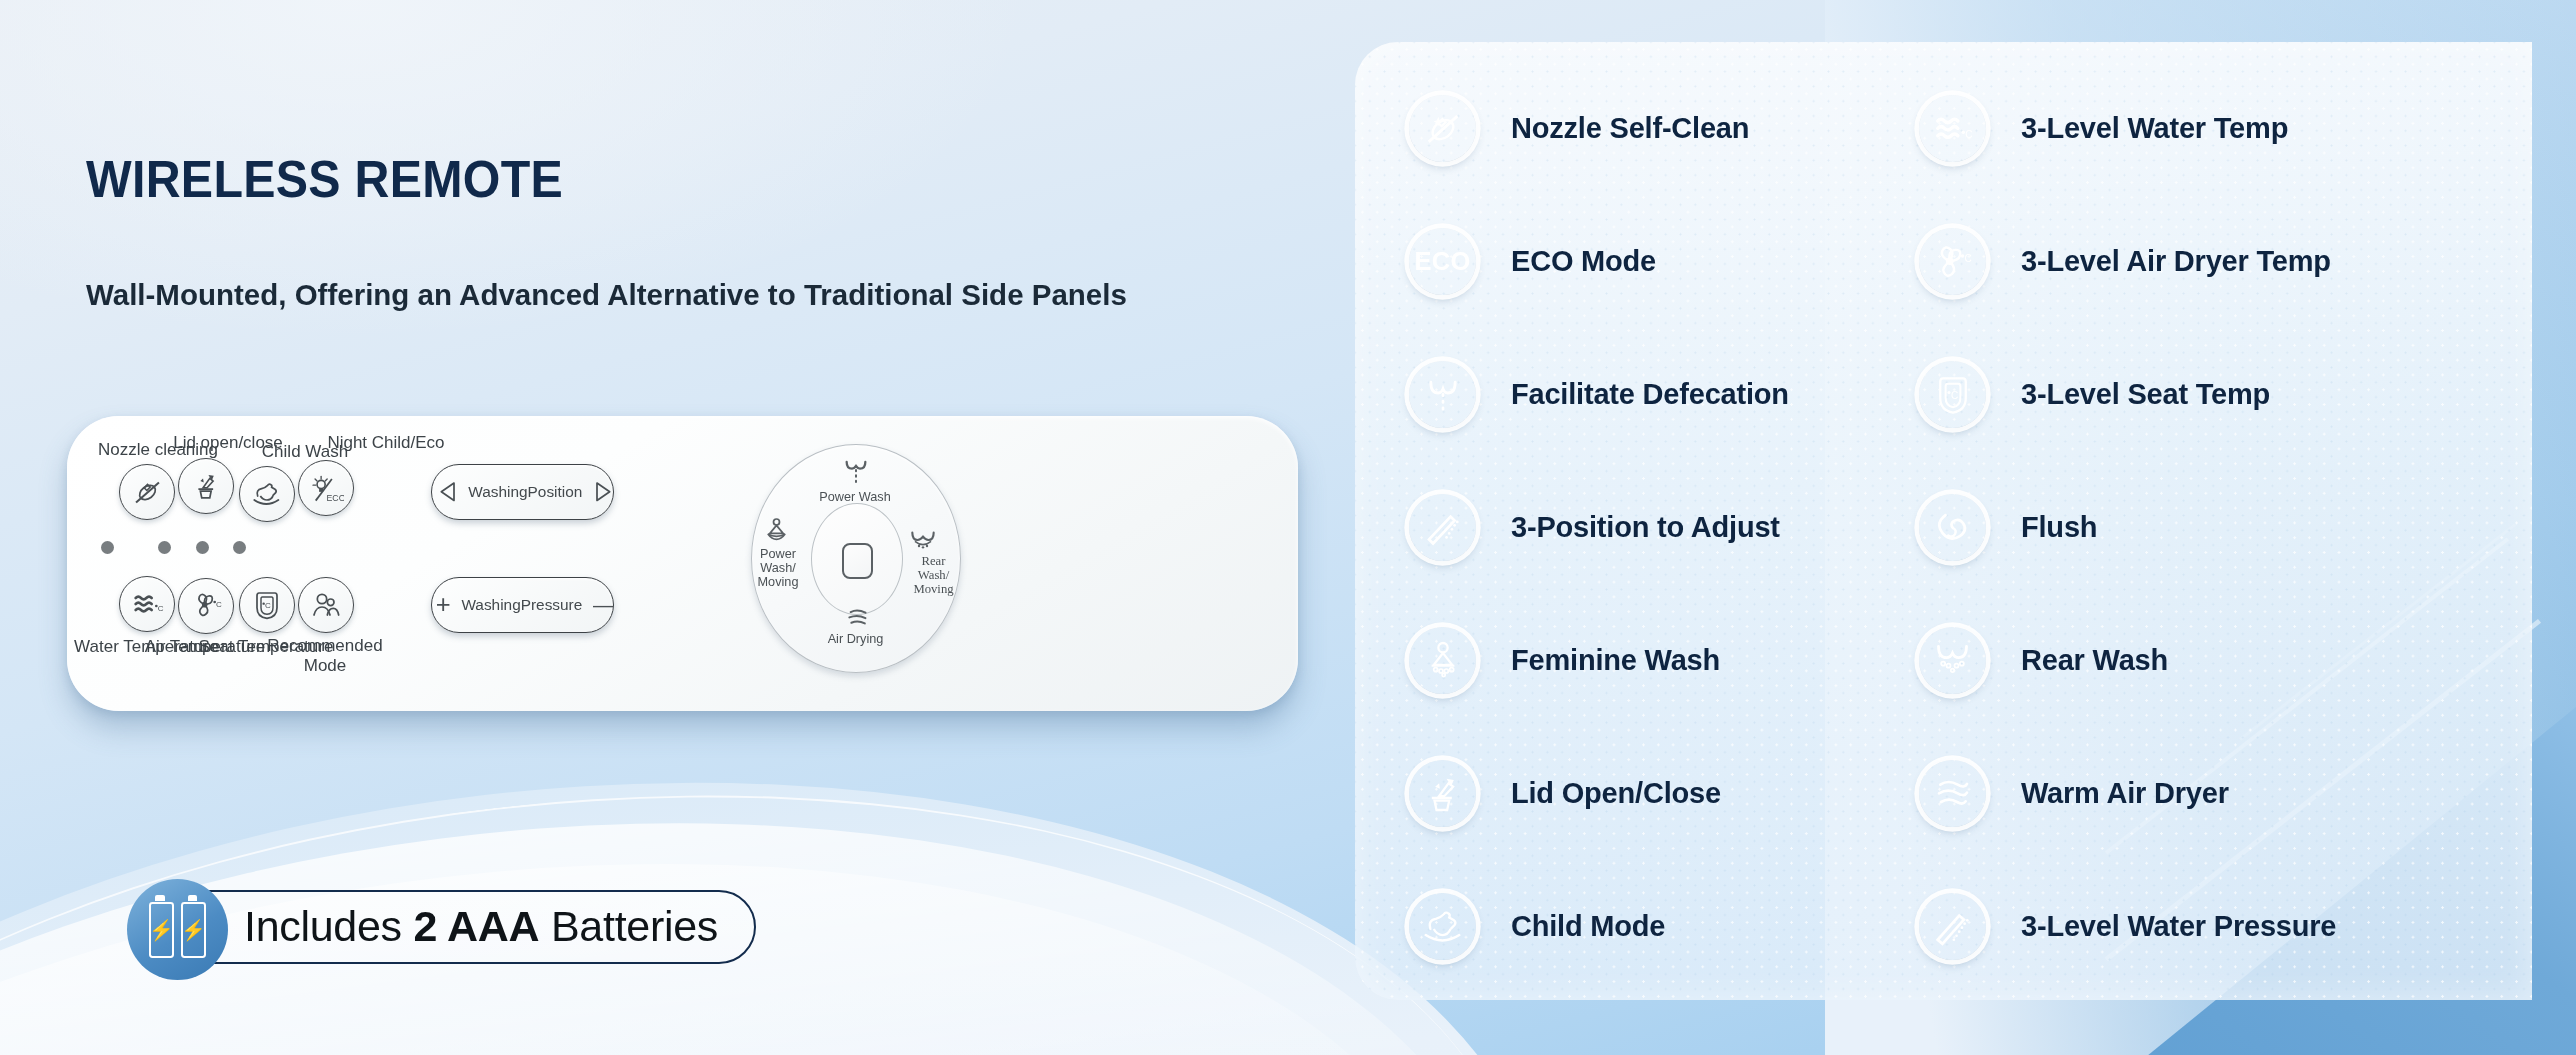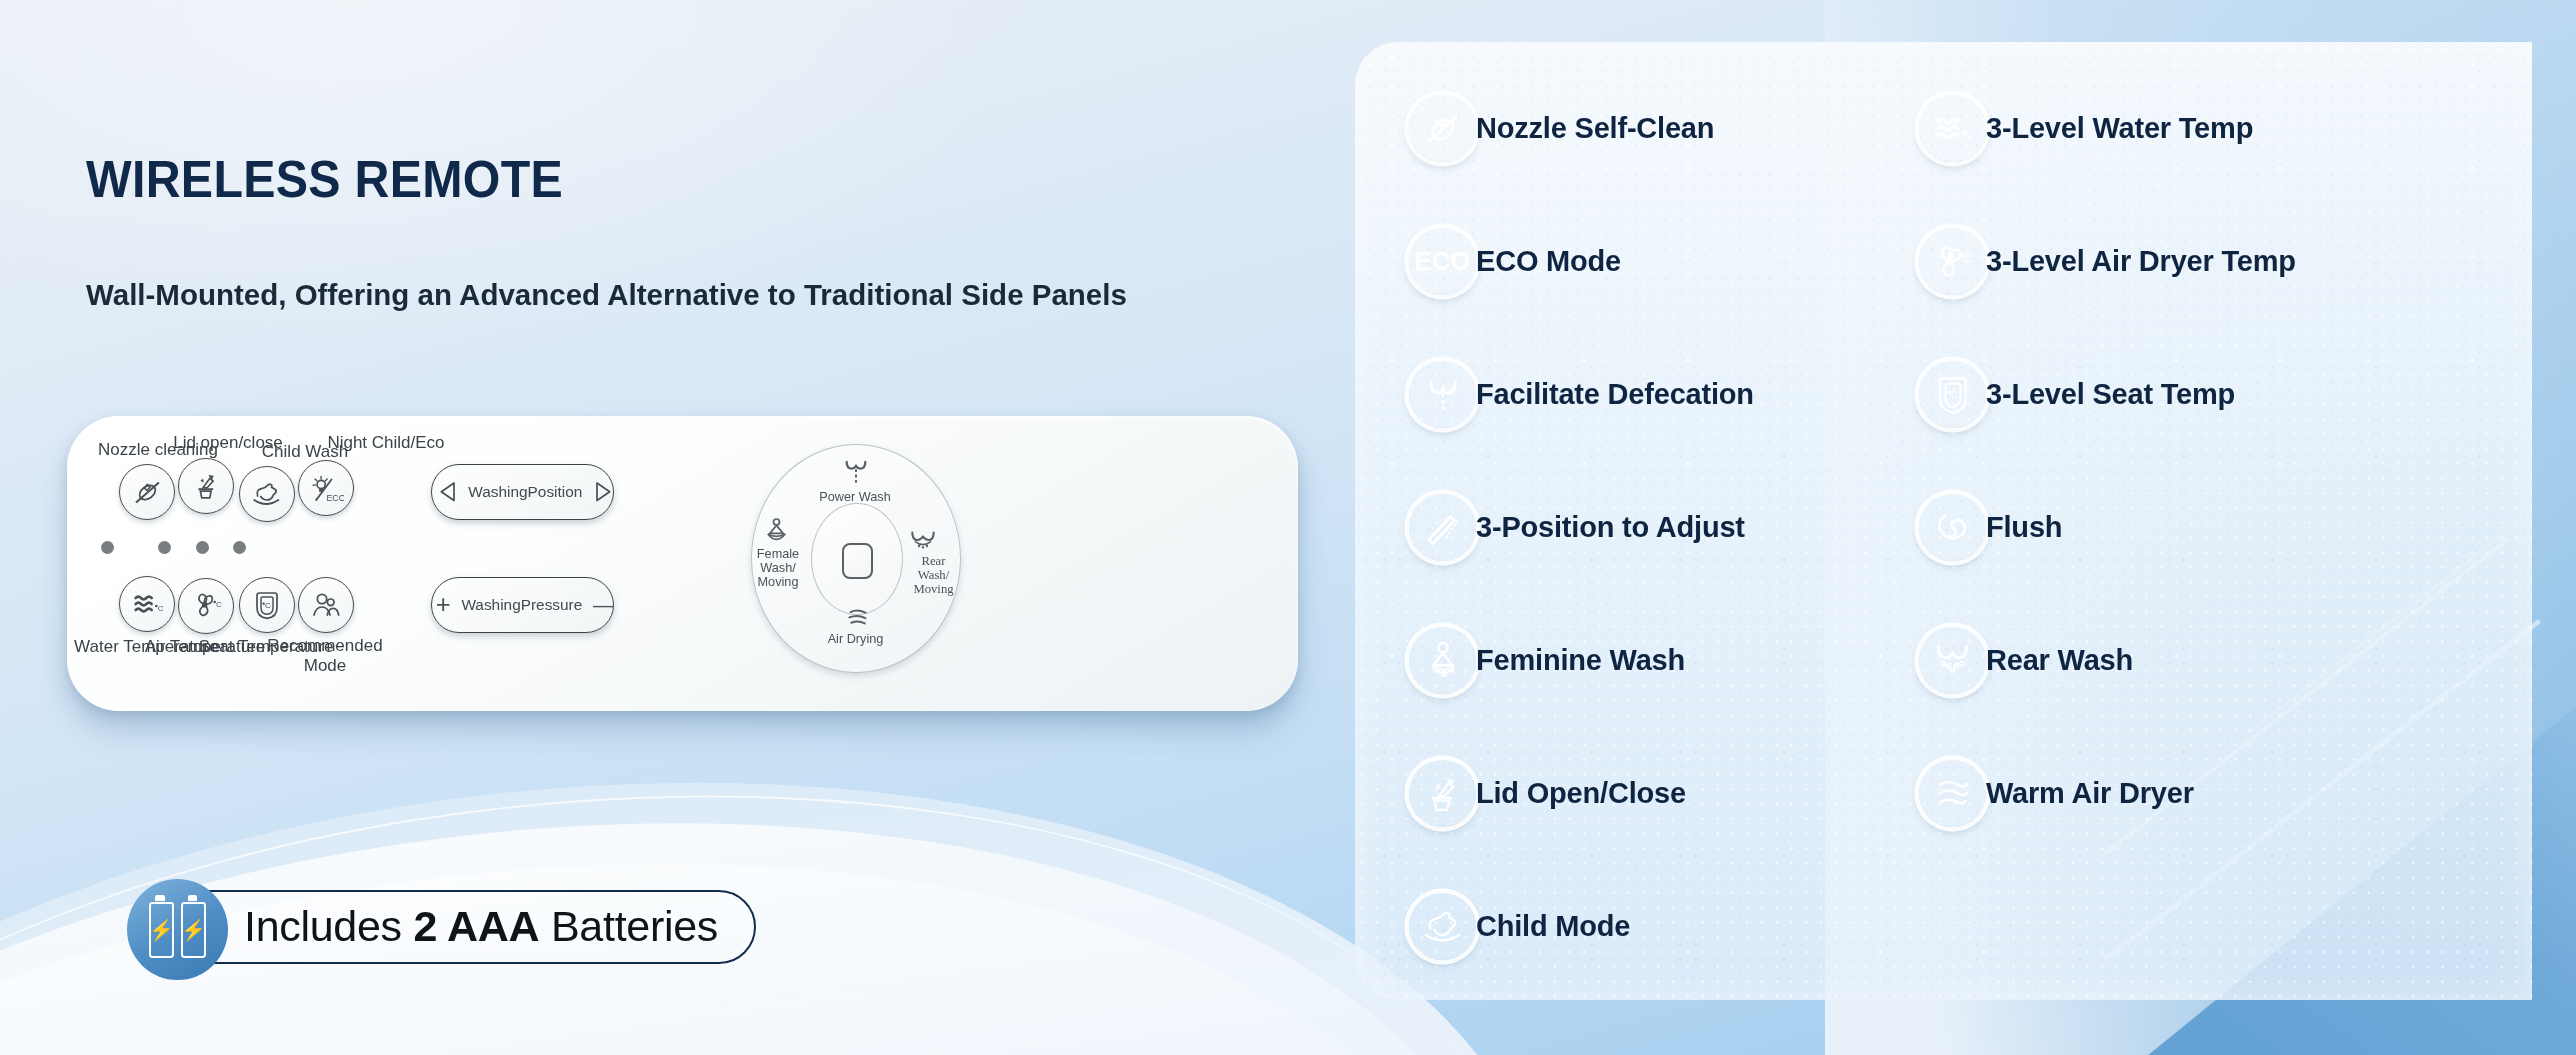--- a/index.html
+++ b/index.html
@@ -167,21 +167,21 @@
   }
   .frow{display:flex;align-items:center;height:133px;}
   .fcircle{
     width:67px;height:67px;border-radius:50%;flex:0 0 67px;
     background:linear-gradient(145deg,#5b7d9c 0%,#3e6party 0%,#41678a 50%,#2f5273 100%);
     box-shadow:0 0 0 4.7px rgba(255,255,255,.9),0 4px 9.4px rgba(40,80,120,.30);
     display:flex;align-items:center;justify-content:center;
     color:#fff;
   }
   .flabel{
-    font-size:29px;font-weight:600;color:#0e2440;
+    margin-left:35px;font-size:29px;font-weight:600;color:#0e2440;
     white-space:nowrap;letter-spacing:-0.2px;
   }
   .eco-txt{font-size:25.5px;font-weight:600;letter-spacing:0.3px;}
   svg{display:block;}
 </style>
 </head>
 <body>
 
 <div class="bg-base"></div>
 <div class="bg-topwash"></div>
@@ -335,21 +335,21 @@
   </div>
   <div class="dial-txt" style="left:731px;top:74px;width:114px;">Power Wash</div>
 
   <div style="position:absolute;left:696px;top:102px;">
     <svg width="27" height="28" viewBox="0 0 40 42">
       <circle cx="20" cy="6" r="4.5" fill="none" stroke="#5b6165" stroke-width="2.6"></circle>
       <path d="M20 11 l-10 12 h20 z" fill="none" stroke="#5b6165" stroke-width="2.6"></path>
       <path d="M7 24 q13 7 26 0 q-6 8 -13 8 q-7 0 -13 -8 z" fill="none" stroke="#5b6165" stroke-width="2.4"></path>
     </svg>
   </div>
-  <div class="dial-txt" style="left:680px;top:131px;width:62px;">Female
+  <div class="dial-txt" style="left:680px;top:131px;width:62px;">Power
 Wash/
 Moving</div>
 
   <div style="position:absolute;left:840px;top:114px;">
     <svg width="32" height="28" viewBox="0 0 48 42">
       <path d="M8 4 q0 11 8 11 q4 0 8 -5 q4 5 8 5 q8 0 8 -11" fill="none" stroke="#5b6165" stroke-width="3.2" stroke-linecap="round"></path>
       <path d="M12 17 q12 10 24 0" fill="none" stroke="#5b6165" stroke-width="2.4"></path>
       <g fill="#5b6165">
           <circle cx="18" cy="24" r="1.8"></circle>
           <circle cx="24" cy="26" r="1.8"></circle>
@@ -549,16 +549,32 @@
     <div class="frow">
       <div class="fcircle">
         <svg width="43" height="38" viewBox="0 0 64 56">
           <path d="M14 31 q-4 -13 8 -15 q7 -2 12 -7 q3 -4 7 -1 q3 2 1 6 l7 4 q4 3 1 7 l-5 5" fill="none" stroke="#fff" stroke-width="3.4" stroke-linecap="round"></path>
           <path d="M19 31 q5 9 13 9 q8 0 12 -9" fill="none" stroke="#fff" stroke-width="3.4"></path>
           <path d="M7 40 q25 16 50 0" fill="none" stroke="#fff" stroke-width="3.6" stroke-linecap="round"></path>
         </svg>
       </div>
       <div class="flabel">Child Mode</div>
     </div>
+    <div class="frow">
+      <div class="fcircle">
+        <svg width="43" height="42" viewBox="0 0 64 62">
+          <path d="M10 50 L42 14 l7 6 l-32 36 z" fill="none" stroke="#fff" stroke-width="4"></path>
+          <g fill="#fff">
+            <circle cx="50" cy="26" r="2"></circle>
+              <circle cx="46" cy="32" r="2"></circle>
+              <circle cx="42" cy="38" r="2"></circle>
+            <circle cx="54" cy="21" r="2"></circle>
+              <circle cx="38" cy="44" r="2"></circle>
+              <circle cx="34" cy="50" r="2"></circle>
+          </g>
+        </svg>
+      </div>
+      <div class="flabel">3-Level Water Pressure</div>
+    </div>
 
   </div>
 </div>
 
 
 </body></html>

